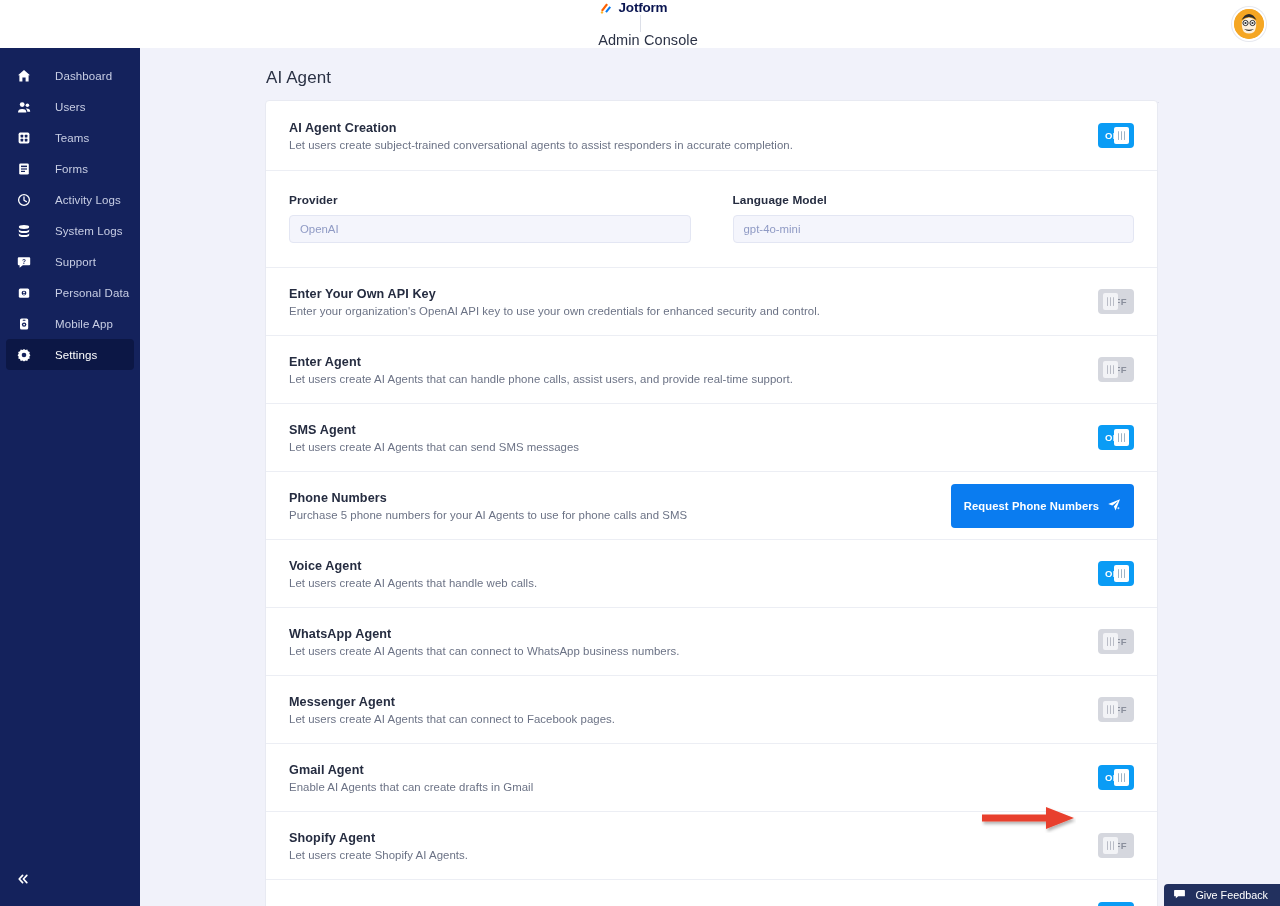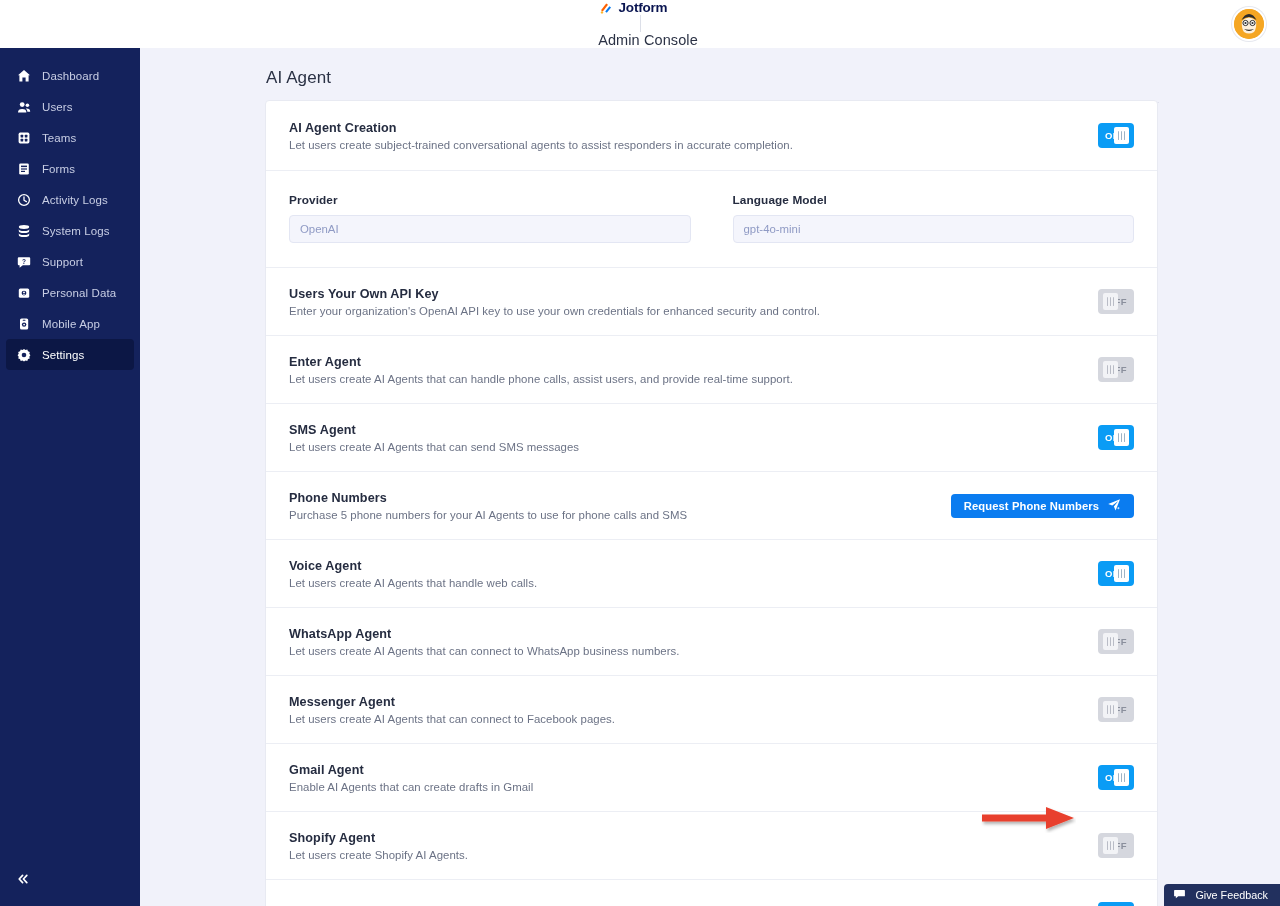--- a/index.html
+++ b/index.html
@@ -40,21 +40,21 @@
 
   
   .sidebar {
     position: absolute; top: 48px; left: 0;
     width: 140px; height: 858px;
     background: #14225c;
     padding-top: 12px;
     z-index: 20;
   }
   .nav-item {
-    display: flex; align-items: center; gap: 11px;
+    display: flex; align-items: center; gap: 24px;
     height: 31px; margin: 0 6px 0 6px;
     padding-left: 10px;
     border-radius: 4px;
     color: #c8cee4; font-size: 11.5px;
     cursor: pointer;
     letter-spacing: 0.1px;
   }
   .nav-item.active { background: #0c1745; color: #ffffff; }
   .nav-icon {
     width: 15px; height: 15px;
@@ -153,21 +153,21 @@
   .toggle.on .knob { right: 5px; background: #ffffff; }
   .toggle.off .knob { left: 5px; background: #f2f3f6; }
   .grip { width: 1.5px; height: 9px; border-radius: 1px; }
   .toggle.on .grip { background: #9fb4c6; }
   .toggle.off .grip { background: #b9bcc6; }
 
   
   .btn-primary {
     background: #0a7cf0;
     color: #ffffff;
-    height: 24px;
+    height: 44px;
     border-radius: 4px;
     display: flex; align-items: center; gap: 8px;
     padding: 0 13px;
     font-size: 11.2px; font-weight: bold;
     cursor: pointer; border: none;
     font-family: "Liberation Sans", sans-serif;
     letter-spacing: 0.1px;
   }
 
   
@@ -376,21 +376,21 @@
         <div class="field-input">OpenAI</div>
       </div>
       <div class="field">
         <div class="field-label">Language Model</div>
         <div class="field-input">gpt-4o-mini</div>
       </div>
     </div>
 
     <div class="row">
       <div class="row-text">
-        <div class="row-title">Users Your Own API Key</div>
+        <div class="row-title">Enter Your Own API Key</div>
         <div class="row-desc">Enter your organization's OpenAI API key to use your own credentials for enhanced security and control.</div>
       </div>
       <div class="row-ctl">
         <div class="toggle off">
           <span class="toggle-label">OFF</span>
           <span class="knob">
               <i class="grip"></i>
               <i class="grip"></i>
               <i class="grip"></i>
             </span>

